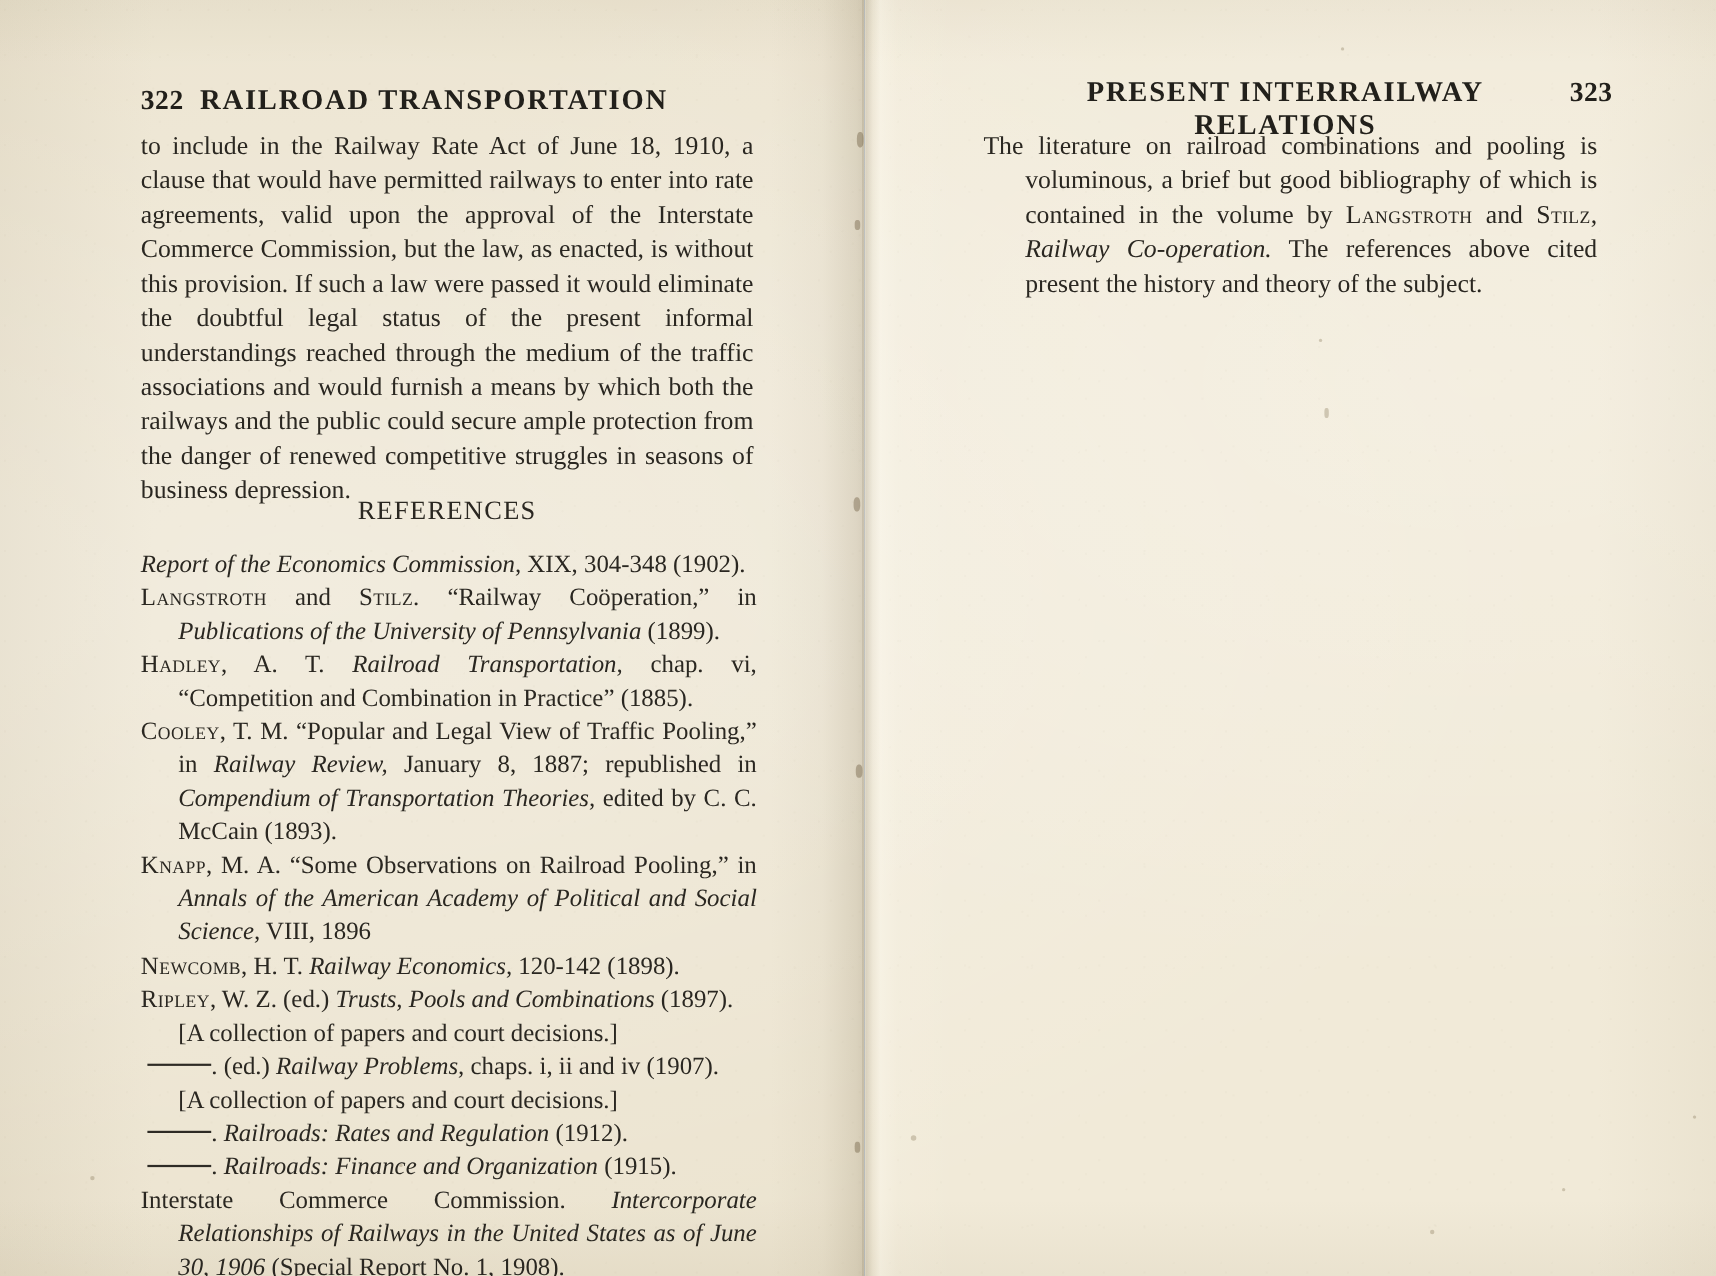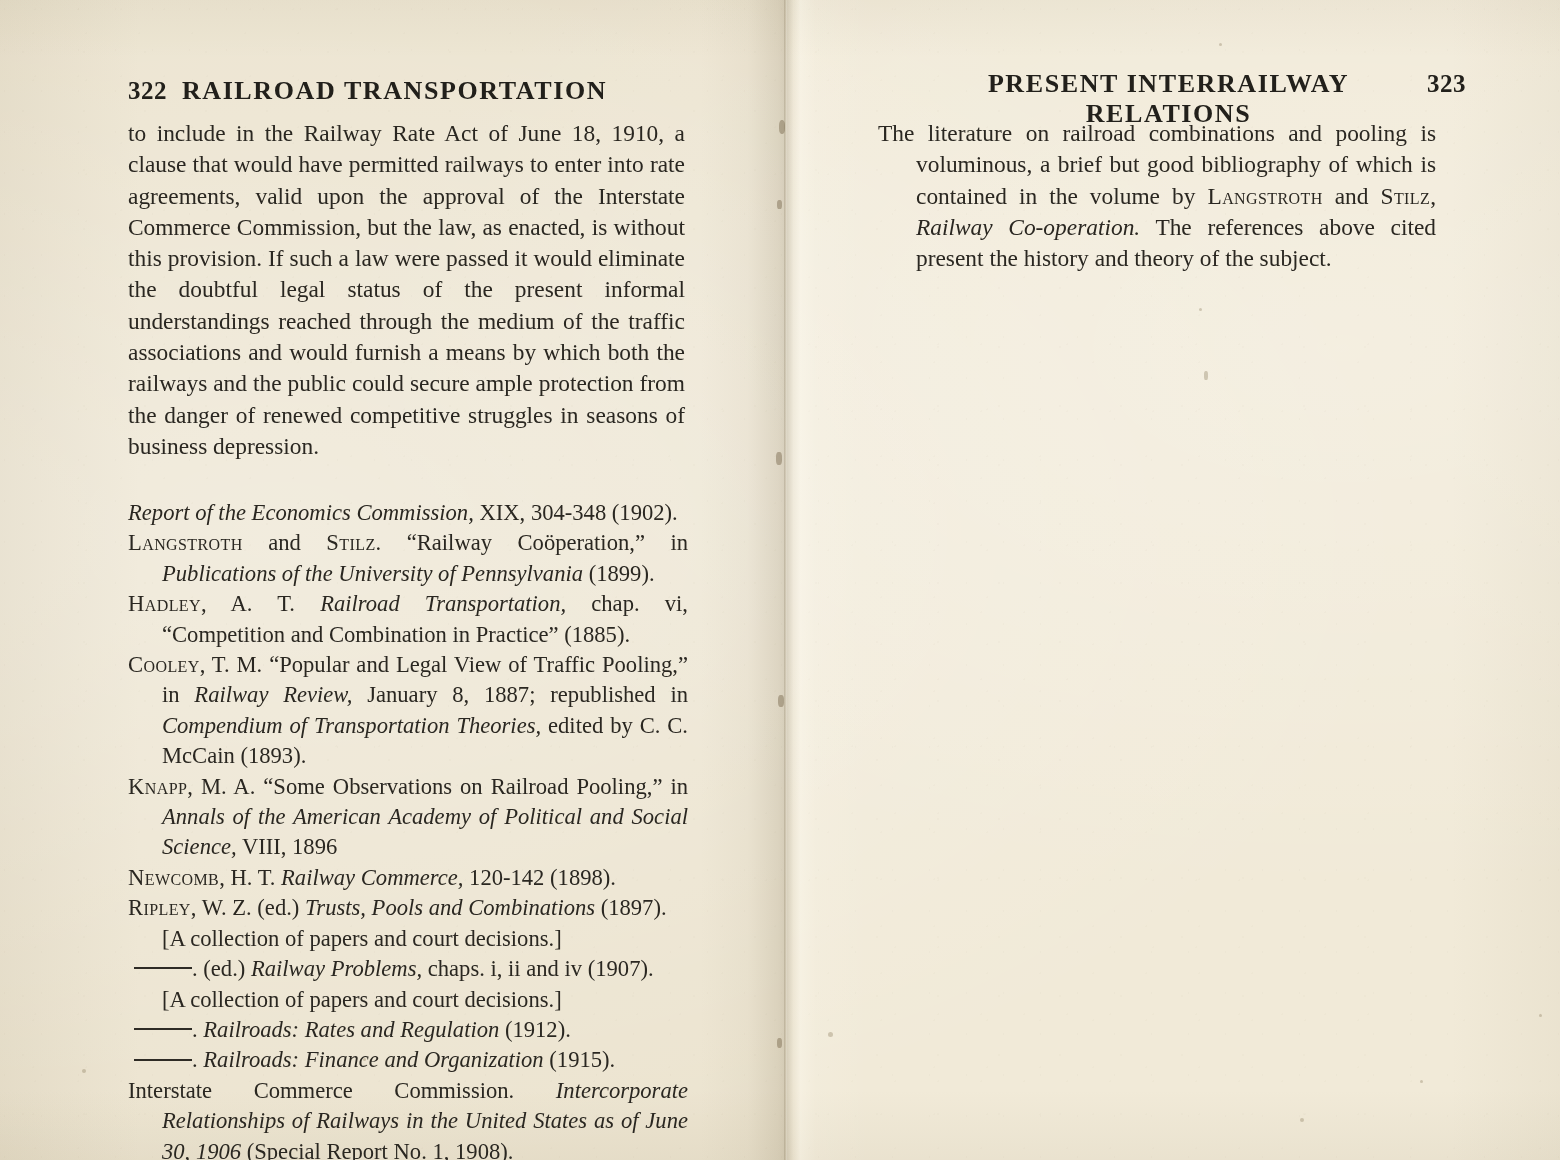--- a/index.html
+++ b/index.html
@@ -141,21 +141,21 @@
 
   .textblock {
     position: absolute;
     font-size: 23.4px;
     line-height: 31.3px;
     text-align: justify;
     text-justify: inter-word;
     color: #2a2721;
   }
   .tb-left  { top: 118px; left: 128px; width: 557px; }
-  .tb-right { top: 118px; left: 92px;  width: 558px; }
+  .tb-right { top: 118px; left: 108px;  width: 558px; }
 
   .textblock p { margin: 0; }
   .hang-par {
     padding-left: 38px;
     text-indent: -38px;
   }
 
   
   .ref-heading {
     position: absolute;
@@ -242,34 +242,35 @@
 
     <div class="running-head rh-left">
       <span class="folio">322</span>
       <span class="rh-title">RAILROAD TRANSPORTATION</span>
     </div>
 
     <div class="textblock tb-left">
       <p>to include in the Railway Rate Act of June 18, 1910, a clause that would have permitted railways to enter into rate agreements, valid upon the approval of the Interstate Commerce Commission, but the law, as enacted, is without this provision.  If such a law were passed it would eliminate the doubtful legal status of the present informal understandings reached through the medium of the traffic associations and would furnish a means by which both the railways and the public could secure ample protection from the danger of renewed competitive struggles in seasons of business depression.</p>
     </div>
 
+    <div class="ref-heading">REFERENCES</div>
 
     <div class="ref-list">
 
       <div class="ref"><i class="it">Report of the Economics Commission,</i><span> XIX, 304-348 (1902).</span></div>
 
       <div class="ref"><span class="sc">Langstroth</span><span> and </span><span class="sc">Stilz</span><span>.  “Railway Coöperation,” in </span><i class="it">Publications of the University of Pennsylvania</i><span> (1899).</span></div>
 
       <div class="ref"><span class="sc">Hadley</span><span>, A. T.  </span><i class="it">Railroad Transportation,</i><span> chap. vi, “Competition and Combination in Practice” (1885).</span></div>
 
       <div class="ref"><span class="sc">Cooley</span><span>, T. M.  “Popular and Legal View of Traffic Pooling,” in </span><i class="it">Railway Review,</i><span> January 8, 1887; republished in </span><i class="it">Compendium of Transportation Theories,</i><span> edited by C. C. McCain (1893).</span></div>
 
       <div class="ref"><span class="sc">Knapp</span><span>, M. A.  “Some Observations on Railroad Pooling,” in </span><i class="it">Annals of the American Academy of Political and Social Science,</i><span> VIII, 1896</span></div>
 
-      <div class="ref"><span class="sc">Newcomb</span><span>, H. T.  </span><i class="it">Railway Commerce,</i><span> 120-142 (1898).</span></div>
+      <div class="ref"><span class="sc">Newcomb</span><span>, H. T.  </span><i class="it">Railway Economics,</i><span> 120-142 (1898).</span></div>
 
       <div class="ref"><span class="sc">Ripley</span><span>, W. Z.  (ed.) </span><i class="it">Trusts, Pools and Combinations</i><span> (1897).</span></div>
 
       <div class="ref noindent">[A collection of papers and court decisions.]</div>
 
       <div class="ref flushpair"><span class="dashrule"></span><span>.  (ed.) </span><i class="it">Railway Problems,</i><span> chaps. i, ii and iv (1907).</span></div>
 
       <div class="ref noindent">[A collection of papers and court decisions.]</div>
 
       <div class="ref flushpair"><span class="dashrule"></span><span>.  </span><i class="it">Railroads: Rates and Regulation</i><span> (1912).</span></div>

